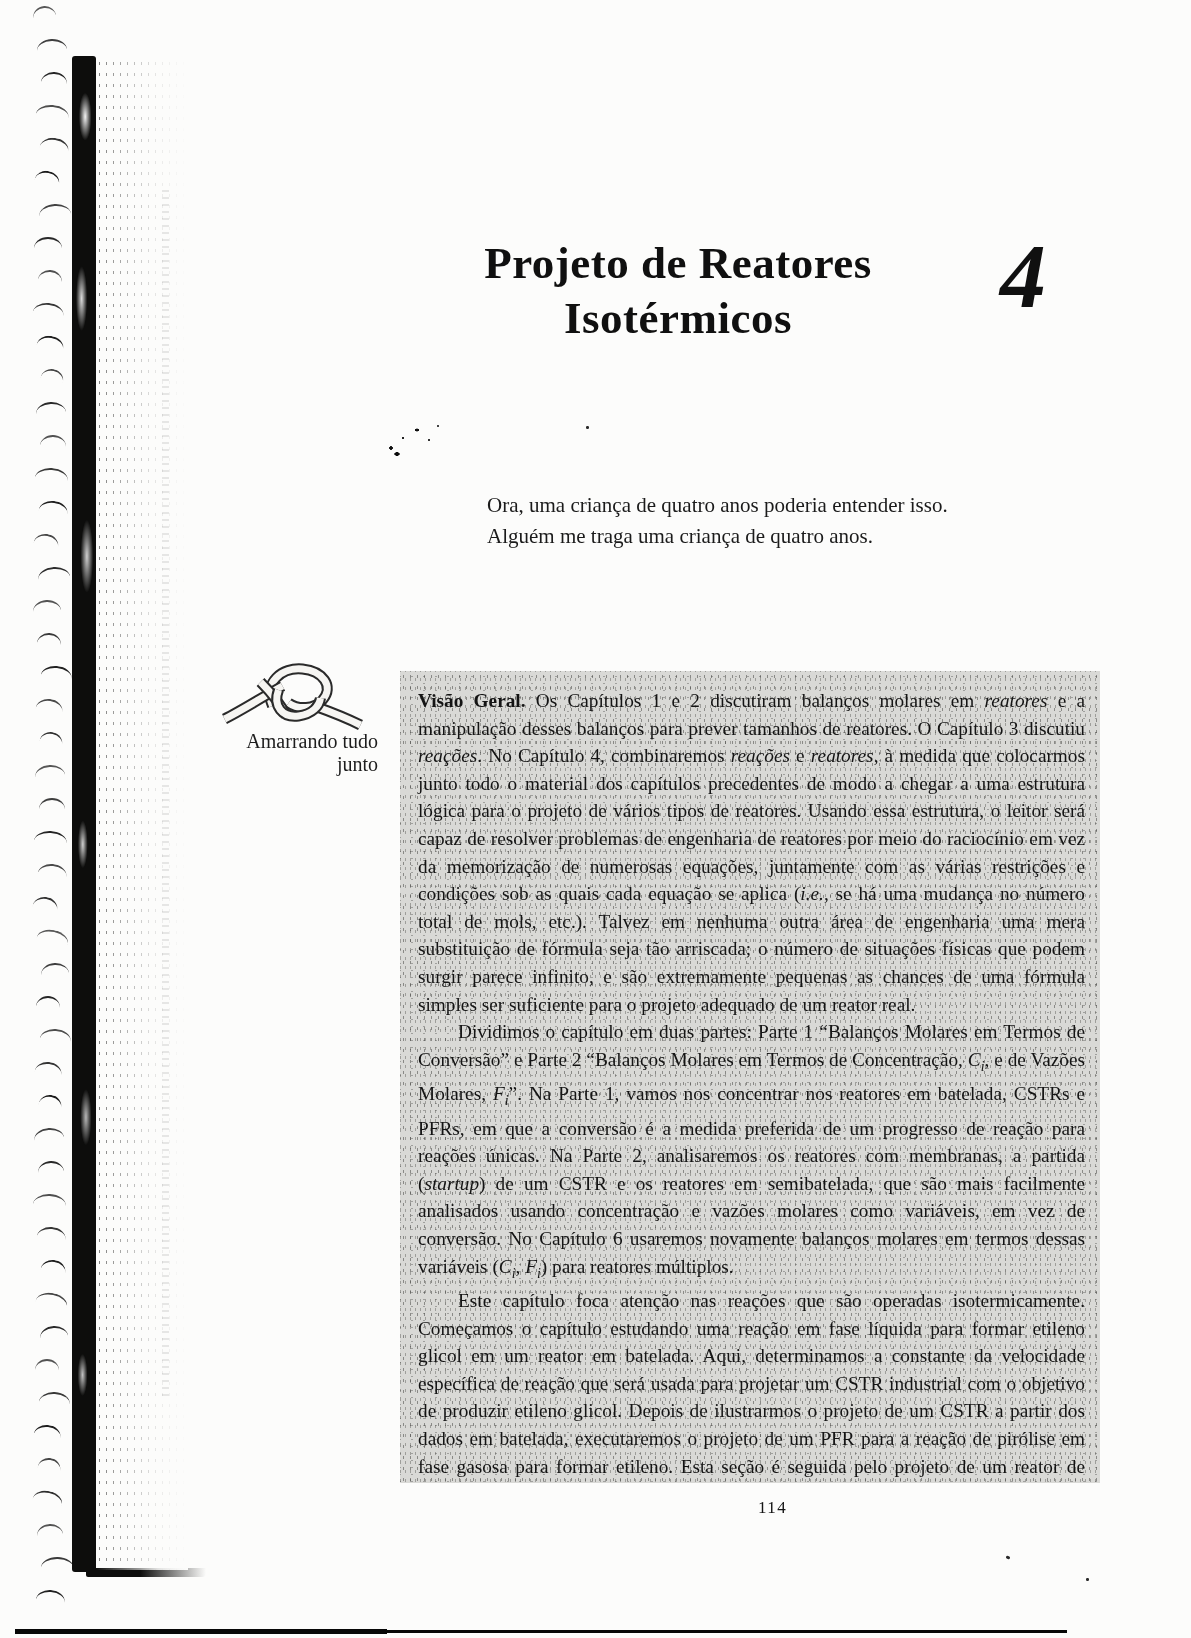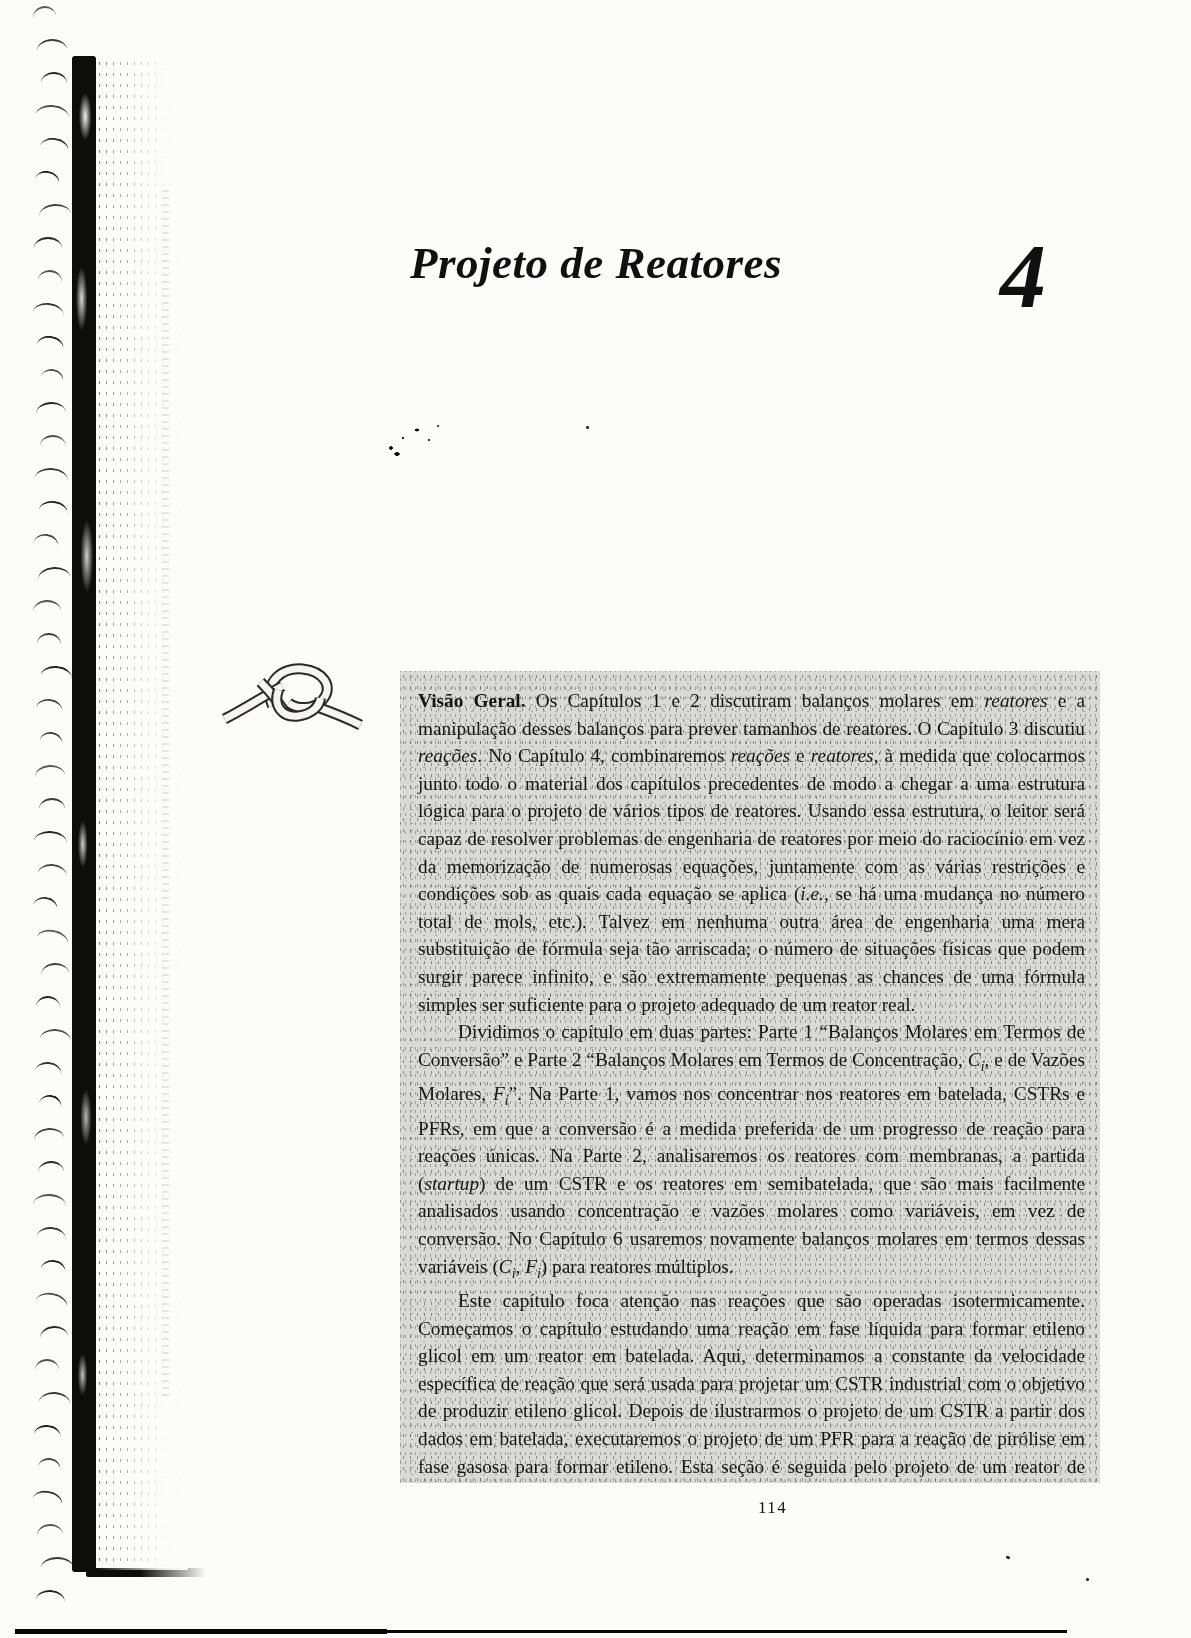--- a/index.html
+++ b/index.html
@@ -45,22 +45,22 @@
       radial-gradient(rgba(20,20,20,.35) .7px, transparent .9px);
     background-size:100% 100%, 7px 11px, 11px 6px;
   }
   .ghost-col{
     position:absolute;left:162px;top:190px;width:7px;height:1210px;
     background:repeating-linear-gradient(180deg, rgba(0,0,0,.16) 0 2px, transparent 2px 7px);
     opacity:.55;
   }
   
   .title{
-    position:absolute;right:261px;top:236px;width:520px;
-    text-align:left;font-style:italic;font-weight:bold;
+    position:absolute;right:253px;top:236px;width:520px;
+    text-align:center;font-weight:bold;
     font-size:45px;line-height:55px;color:#101010;
     letter-spacing:.5px;
   }
   .chapnum{
     position:absolute;left:1000px;top:226px;
     font-style:italic;font-weight:bold;font-size:92px;line-height:100px;color:#101010;
   }
   
   .epigraph{
     position:absolute;left:487px;top:490px;width:560px;
@@ -171,48 +171,57 @@
       <div class="arc" style="top: 1590px; left: 36px; width: 29px; transform: rotate(4deg); opacity: 0.94;"></div>
     </div>
 
   <div class="band"></div>
   <div class="band-smear"></div>
   <div class="speckle"></div>
   <div class="ghost-col"></div>
 
   <div class="title">
     <div>Projeto de Reatores</div>
+    <div>Isotérmicos</div>
   </div>
   <div class="chapnum">4</div>
 
   <div class="smudge"></div>
   <div class="speck s1"></div>
   <div class="speck s2"></div>
   <div class="speck s3"></div>
 
+  <div class="epigraph">
+    <div>Ora, uma criança de quatro anos poderia entender isso.</div>
+    <div>Alguém me traga uma criança de quatro anos.</div>
+  </div>
 
   <svg class="knot" viewBox="0 0 140 78" xmlns="http://www.w3.org/2000/svg">
     <g fill="none" stroke-linecap="butt">
 
       <path d="M50,44 C40,20 60,5 80,7 C100,9 112,24 100,38 C92,47 76,48 66,41" stroke="#2a2a2a" stroke-width="11"></path>
       <path d="M50,44 C40,20 60,5 80,7 C100,9 112,24 100,38 C92,47 76,48 66,41" stroke="#f6f5f2" stroke-width="7"></path>
 
       <path d="M92,44 C106,49 122,55 138,63" stroke="#2a2a2a" stroke-width="11"></path>
       <path d="M92,44 C106,49 122,55 138,63" stroke="#f6f5f2" stroke-width="7"></path>
 
       <path d="M2,57 C20,48 40,35 60,24" stroke="#2a2a2a" stroke-width="11"></path>
       <path d="M2,57 C20,48 40,35 60,24" stroke="#f6f5f2" stroke-width="7"></path>
 
       <path d="M38,20 C48,30 58,42 64,54" stroke="#2a2a2a" stroke-width="11"></path>
       <path d="M38,20 C48,30 58,42 64,54" stroke="#f6f5f2" stroke-width="7"></path>
 
       <path d="M56,28 C50,44 60,56 76,54 C90,52 97,44 98,36" stroke="#2a2a2a" stroke-width="11"></path>
       <path d="M56,28 C50,44 60,56 76,54 C90,52 97,44 98,36" stroke="#f6f5f2" stroke-width="7"></path>
     </g>
   </svg>
+  <div class="margin-note">
+    <div>Amarrando tudo</div>
+    <div>junto</div>
+  </div>
 
   <div class="overview">
     <p><span style="font-weight: bold;">Visão Geral.</span><span> Os Capítulos 1 e 2 discutiram balanços molares em </span><span style="font-style: italic;">reatores</span><span> e a manipulação desses balanços para prever tamanhos de reatores. O Capítulo 3 discutiu </span><span style="font-style: italic;">reações</span><span>. No Capítulo 4, combinaremos </span><span style="font-style: italic;">reações</span><span> e </span><span style="font-style: italic;">reatores</span><span>, à medida que colocarmos junto todo o material dos capítulos precedentes de modo a chegar a uma estrutura lógica para o projeto de vários tipos de reatores. Usando essa estrutura, o leitor será capaz de resolver problemas de engenharia de reatores por meio do raciocínio em vez da memorização de numerosas equações, juntamente com as várias restrições e condições sob as quais cada equação se aplica (</span><span style="font-style: italic;">i.e.</span><span>, se há uma mudança no número total de mols, etc.). Talvez em nenhuma outra área de engenharia uma mera substituição de fórmula seja tão arriscada; o número de situações físicas que podem surgir parece infinito, e são extremamente pequenas as chances de uma fórmula simples ser suficiente para o projeto adequado de um reator real.</span></p>
     <p class="ind"><span>Dividimos o capítulo em duas partes: Parte 1 “Balanços Molares em Termos de Conversão” e Parte 2 “Balanços Molares em Termos de Concentração, </span><span style="font-style: italic;">C</span><span style="font-style: italic; vertical-align: sub; font-size: 0.72em;">i</span><span>, e de Vazões Molares, </span><span style="font-style: italic;">F</span><span style="font-style: italic; vertical-align: sub; font-size: 0.72em;">i</span><span>”. Na Parte 1, vamos nos concentrar nos reatores em batelada, CSTRs e PFRs, em que a conversão é a medida preferida de um progresso de reação para reações únicas. Na Parte 2, analisaremos os reatores com membranas, a partida (</span><span style="font-style: italic;">startup</span><span>) de um CSTR e os reatores em semibatelada, que são mais facilmente analisados usando concentração e vazões molares como variáveis, em vez de conversão. No Capítulo 6 usaremos novamente balanços molares em termos dessas variáveis (</span><span style="font-style: italic;">C</span><span style="font-style: italic; vertical-align: sub; font-size: 0.72em;">i</span><span>, </span><span style="font-style: italic;">F</span><span style="font-style: italic; vertical-align: sub; font-size: 0.72em;">i</span><span>) para reatores múltiplos.</span></p>
     <p class="ind"><span>Este capítulo foca atenção nas reações que são operadas isotermicamente. Começamos o capítulo estudando uma reação em fase líquida para formar etileno glicol em um reator em batelada. Aqui, determinamos a constante da velocidade específica de reação que será usada para projetar um CSTR industrial com o objetivo de produzir etileno glicol. Depois de ilustrarmos o projeto de um CSTR a partir dos dados em batelada, executaremos o projeto de um PFR para a reação de pirólise em fase gasosa para formar etileno. Esta seção é seguida pelo projeto de um reator de leito fixo com queda de pressão para formar óxido de etileno a partir da oxidação parcial de etileno. Quando colocarmos todas essas reações e reatores juntos, veremos que projetamos uma planta</span></p>
   </div>
 
   <div class="pagenum">114</div>
 
   <div class="bottom-line"></div>

